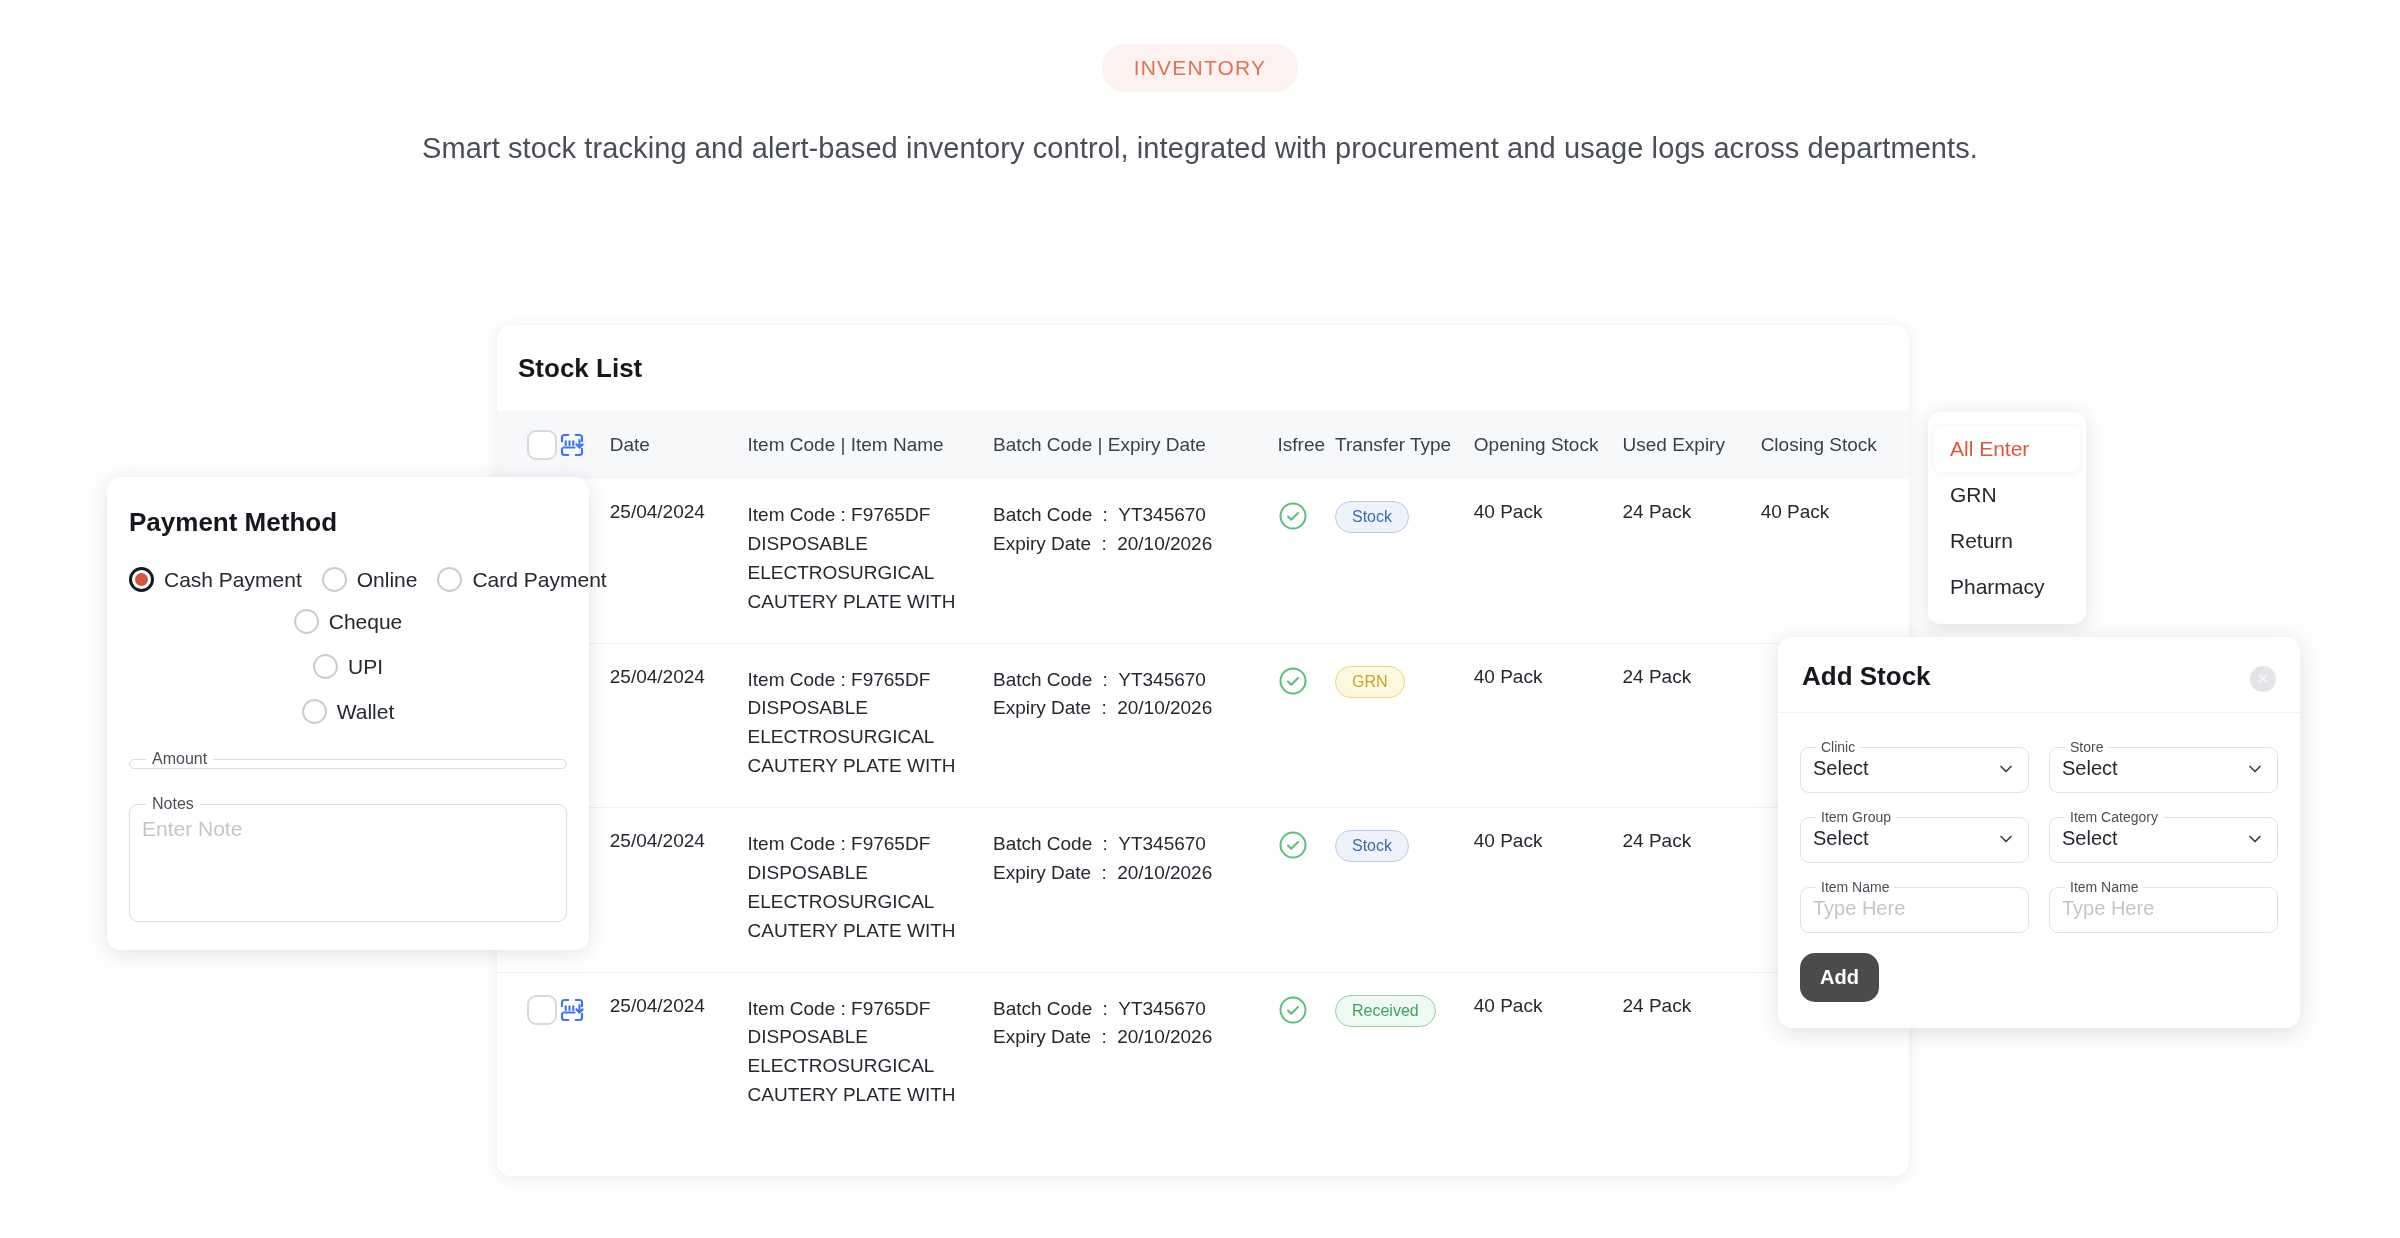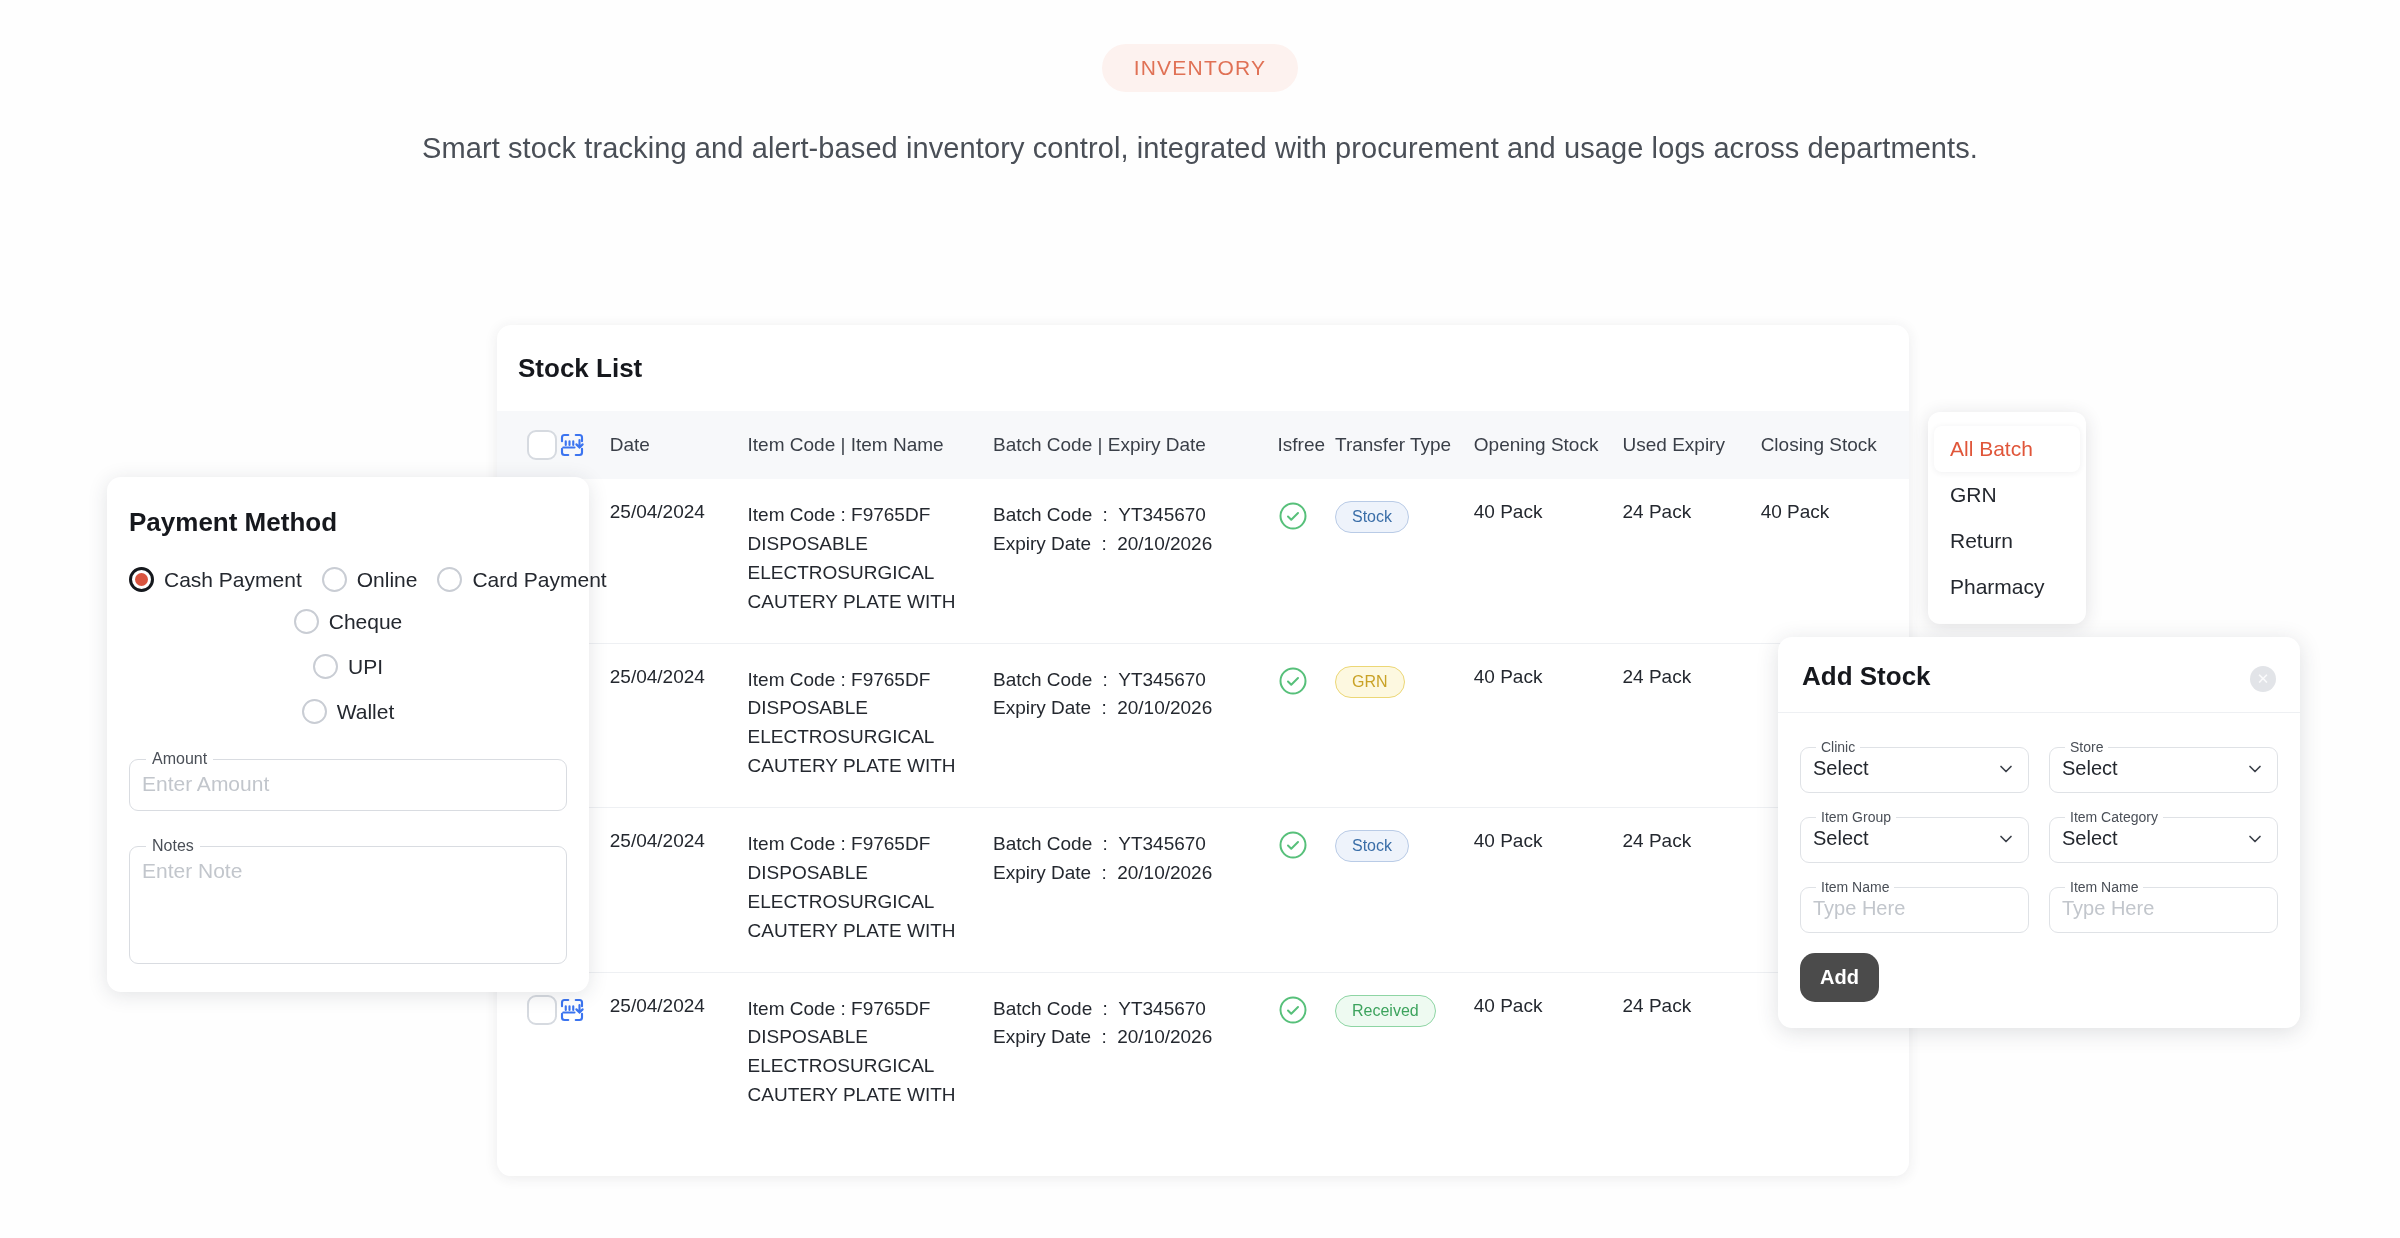--- a/index.html
+++ b/index.html
@@ -485,34 +485,33 @@
     </div>
         <div class="radio-item">
       <span class="radio"></span>
       <span class="label">Wallet</span>
     </div>
       </div>
 
     <div class="field amount">
       <fieldset>
         <legend>Amount</legend>
-        <input class="ctl" type="text" placeholder="Enter Amount" style="">
       </fieldset>
     </div>
 
     <div class="field notes">
       <fieldset>
         <legend>Notes</legend>
         <textarea class="ctl" placeholder="Enter Note" style=""></textarea>
       </fieldset>
     </div>
   </div>
 
   <div class="filter-menu" id="filter-menu">
-      <div class="filter-item active">All Batch</div>
+      <div class="filter-item active">All Enter</div>
       <div class="filter-item">GRN</div>
       <div class="filter-item">Return</div>
       <div class="filter-item">Pharmacy</div>
     </div>
 
   <div class="add-stock">
     <div class="as-head">
       <div class="as-title">Add Stock</div>
       <div class="as-close">✕</div>
     </div>

